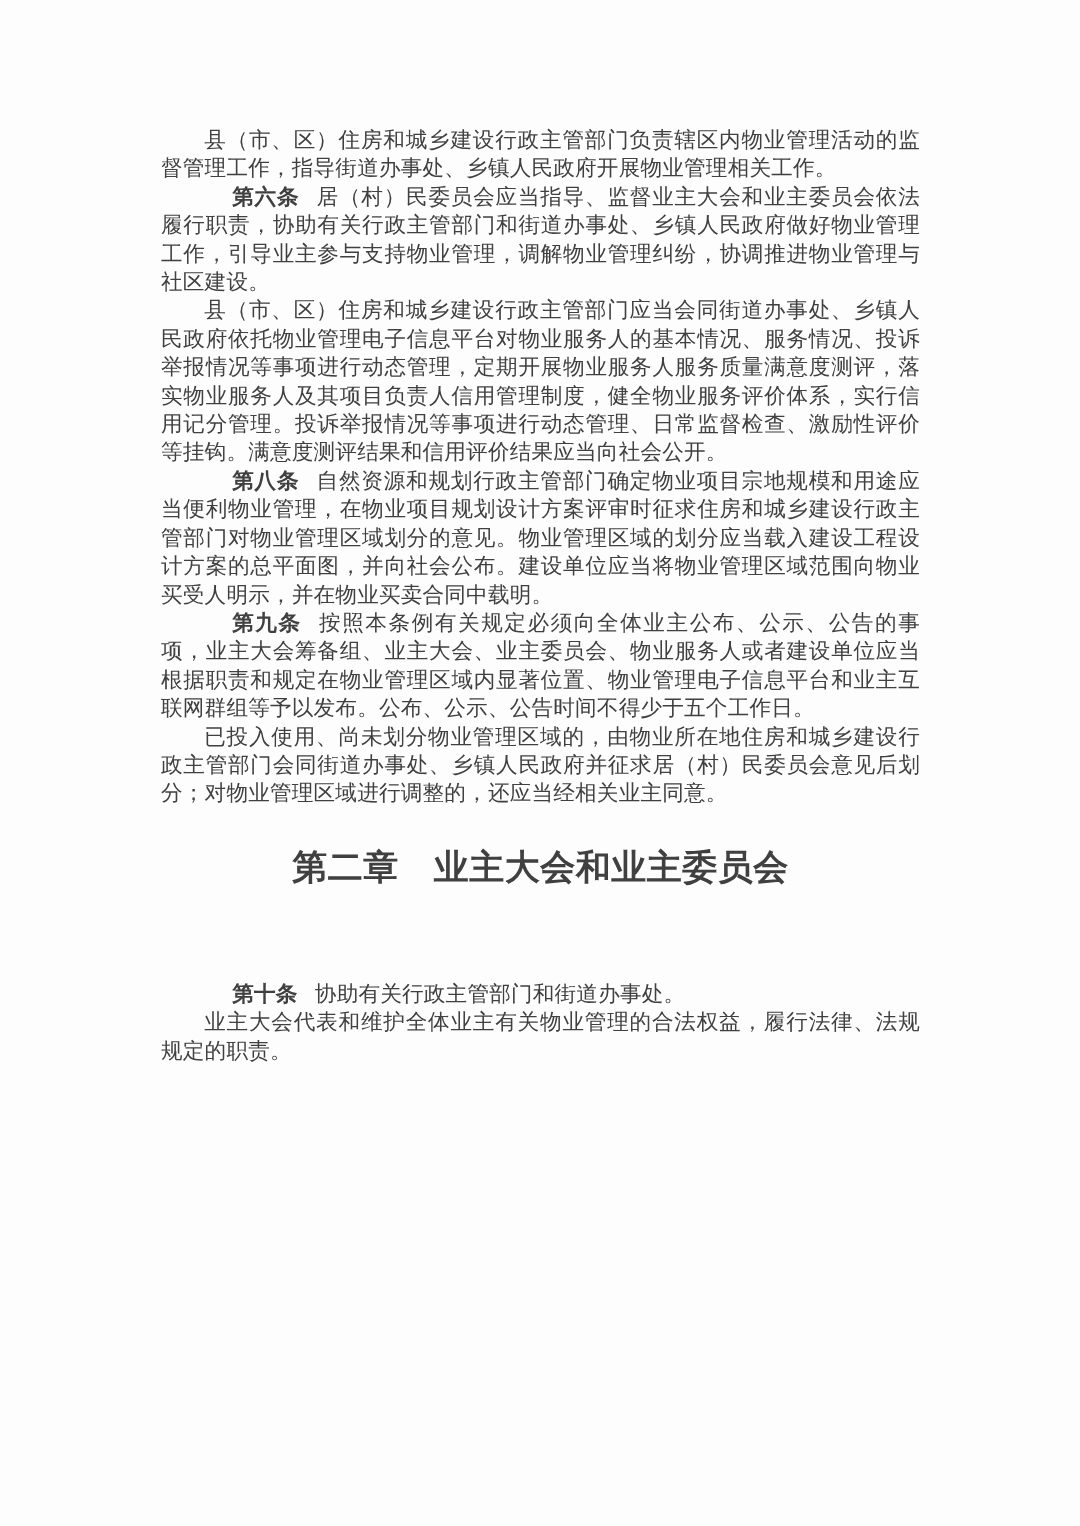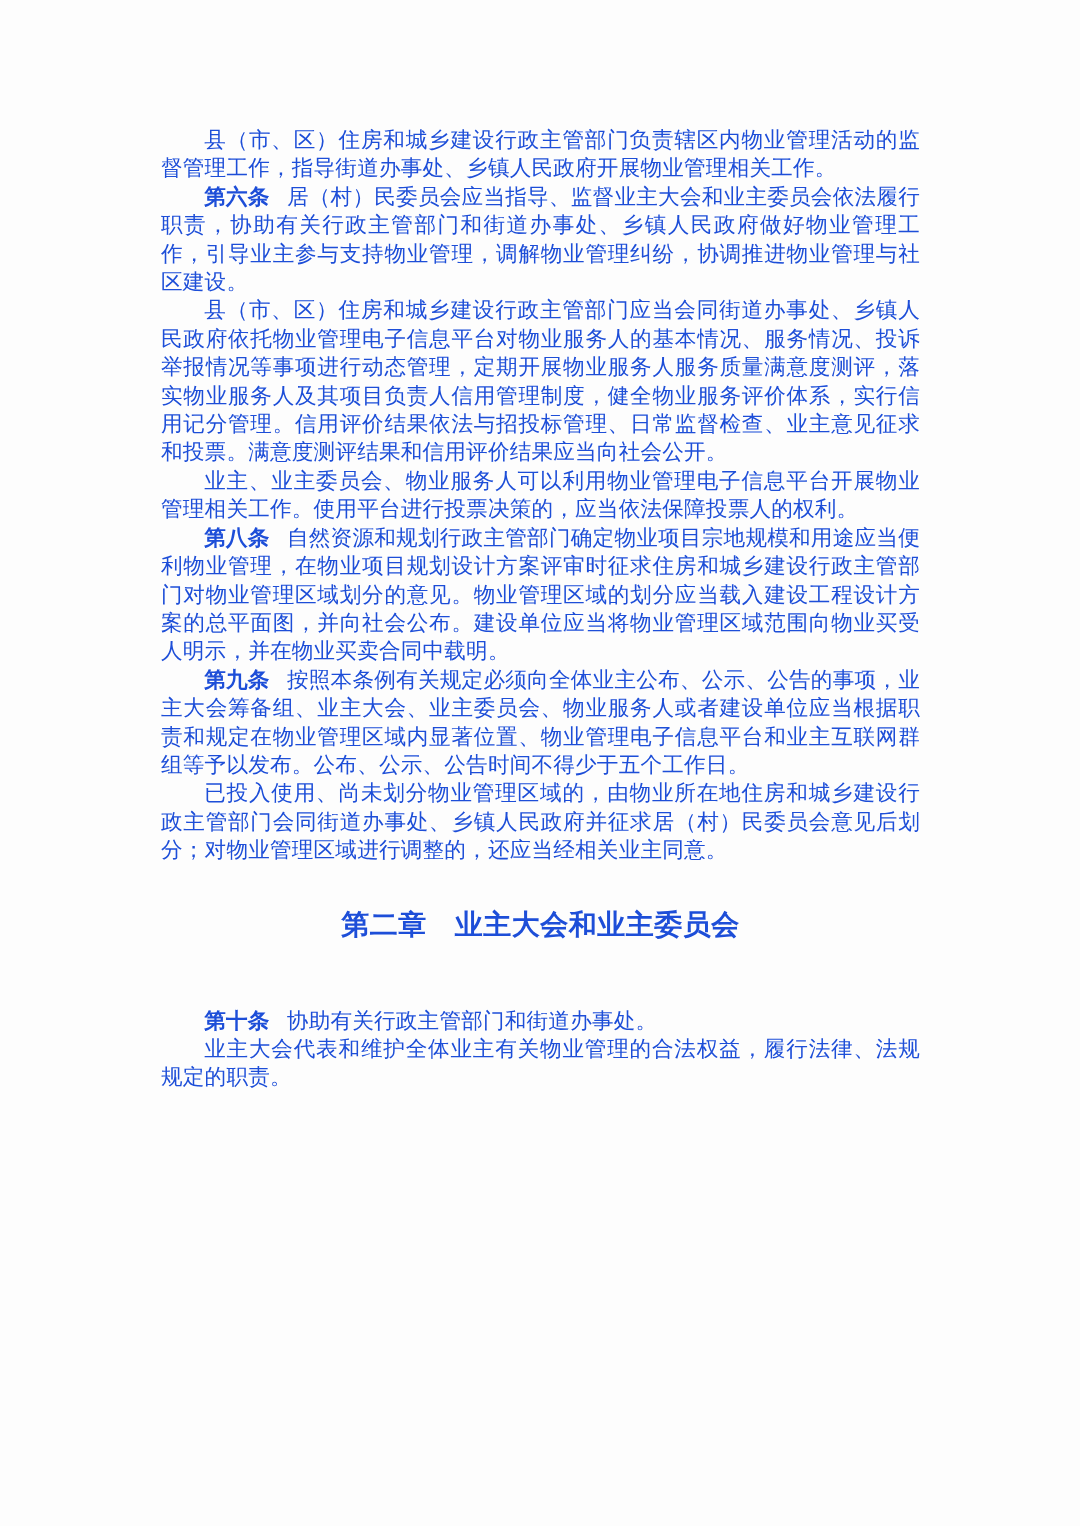--- a/index.html
+++ b/index.html
@@ -9,65 +9,65 @@
   }
   .page {
     position: relative;
     width: 1080px;
     height: 1526px;
     margin: 0 auto;
     background: #fdfdfd;
     box-sizing: border-box;
     padding: 126px 160px 0 161px;
     font-family: Liberation Serif, serif;
-    color: #1d4ed8;
+    color: #404040;
     overflow: hidden;
   }
   .para {
     margin: 0;
     font-size: 21.6px;
     line-height: 28.4px;
     text-align: justify;
     text-justify: inter-ideograph;
     text-indent: 2em;
     letter-spacing: 0.2px;
   }
   .article-no {
     font-weight: bold;
     margin-right: 0.8em;
+    margin-left: 28px;
   }
   .article-no:empty { display: none; margin: 0; }
   .chapter-heading {
-    margin: 40px 0 62px 0;
+    margin: 40px 0 92px 0;
     text-align: center;
     text-indent: 0;
-    font-size: 28px;
+    font-size: 35px;
     line-height: 40px;
     font-weight: bold;
     letter-spacing: 0.5px;
   }
   .chapter-heading .chapter-gap {
     display: inline-block;
     width: 1em;
   }
 </style>
 </head>
 <body>
 
 <div class="page">
 
   <p class="para"><span>县（市、区）住房和城乡建设行政主管部门负责辖区内物业管理活动的监督管理工作，指导街道办事处、乡镇人民政府开展物业管理相关工作。</span></p>
 
 
   <p class="para"><b class="article-no">第六条</b><span>居（村）民委员会应当指导、监督业主大会和业主委员会依法履行职责，协助有关行政主管部门和街道办事处、乡镇人民政府做好物业管理工作，引导业主参与支持物业管理，调解物业管理纠纷，协调推进物业管理与社区建设。</span></p>
 
 
-  <p class="para"><span>县（市、区）住房和城乡建设行政主管部门应当会同街道办事处、乡镇人民政府依托物业管理电子信息平台对物业服务人的基本情况、服务情况、投诉举报情况等事项进行动态管理，定期开展物业服务人服务质量满意度测评，落实物业服务人及其项目负责人信用管理制度，健全物业服务评价体系，实行信用记分管理。信用评价结果依法与招投标管理、日常监督检查、业主意见征求和投票。满意度测评结果和信用评价结果应当向社会公开。</span></p>
+  <p class="para"><span>县（市、区）住房和城乡建设行政主管部门应当会同街道办事处、乡镇人民政府依托物业管理电子信息平台对物业服务人的基本情况、服务情况、投诉举报情况等事项进行动态管理，定期开展物业服务人服务质量满意度测评，落实物业服务人及其项目负责人信用管理制度，健全物业服务评价体系，实行信用记分管理。投诉举报情况等事项进行动态管理、日常监督检查、激励性评价等挂钩。满意度测评结果和信用评价结果应当向社会公开。</span></p>
 
-  <p class="para"><span>业主、业主委员会、物业服务人可以利用物业管理电子信息平台开展物业管理相关工作。使用平台进行投票决策的，应当依法保障投票人的权利。</span></p>
 
 
   <p class="para"><b class="article-no">第八条</b><span>自然资源和规划行政主管部门确定物业项目宗地规模和用途应当便利物业管理，在物业项目规划设计方案评审时征求住房和城乡建设行政主管部门对物业管理区域划分的意见。物业管理区域的划分应当载入建设工程设计方案的总平面图，并向社会公布。建设单位应当将物业管理区域范围向物业买受人明示，并在物业买卖合同中载明。</span></p>
 
   <p class="para"><b class="article-no">第九条</b><span>按照本条例有关规定必须向全体业主公布、公示、公告的事项，业主大会筹备组、业主大会、业主委员会、物业服务人或者建设单位应当根据职责和规定在物业管理区域内显著位置、物业管理电子信息平台和业主互联网群组等予以发布。公布、公示、公告时间不得少于五个工作日。</span></p>
 
   <p class="para"><span>已投入使用、尚未划分物业管理区域的，由物业所在地住房和城乡建设行政主管部门会同街道办事处、乡镇人民政府并征求居（村）民委员会意见后划分；对物业管理区域进行调整的，还应当经相关业主同意。</span></p>
 
   <h2 class="para chapter-heading"><span>第二章</span><span class="chapter-gap"></span><span>业主大会和业主委员会</span></h2>
 

